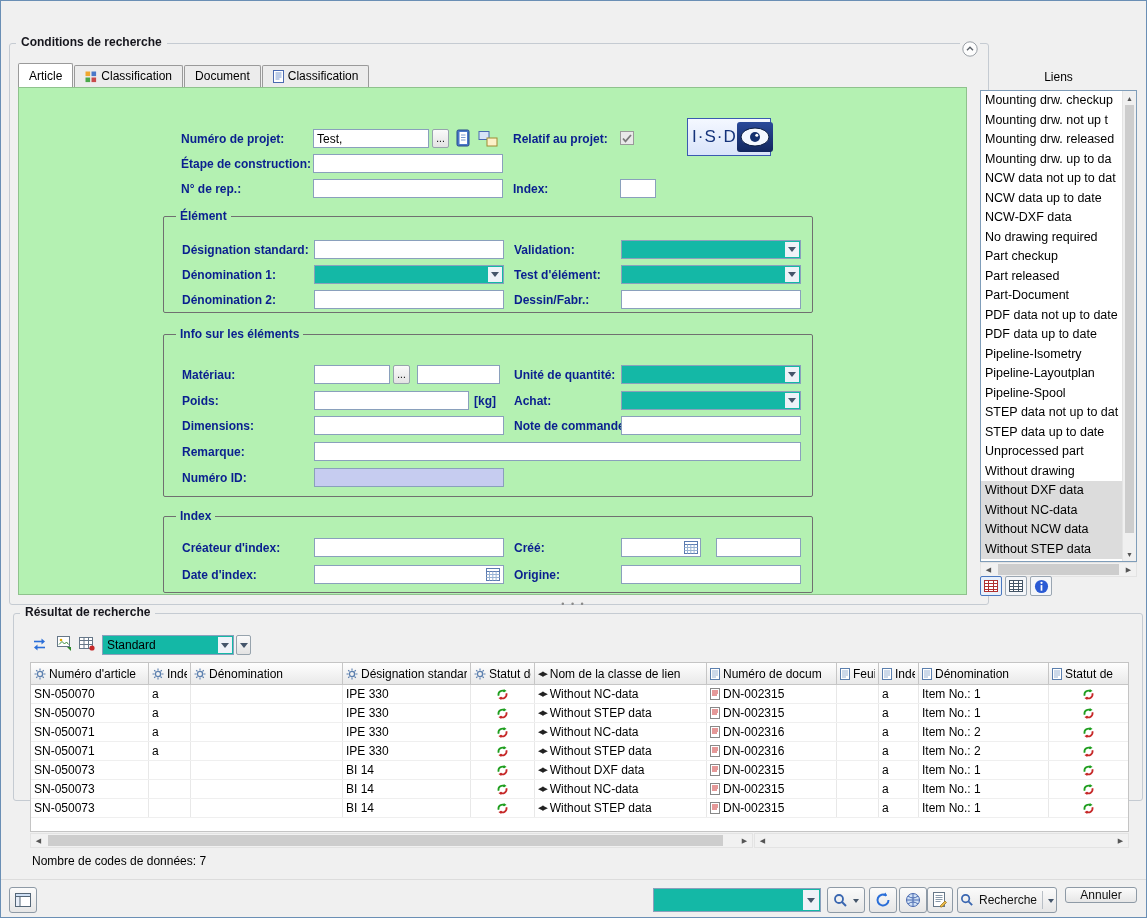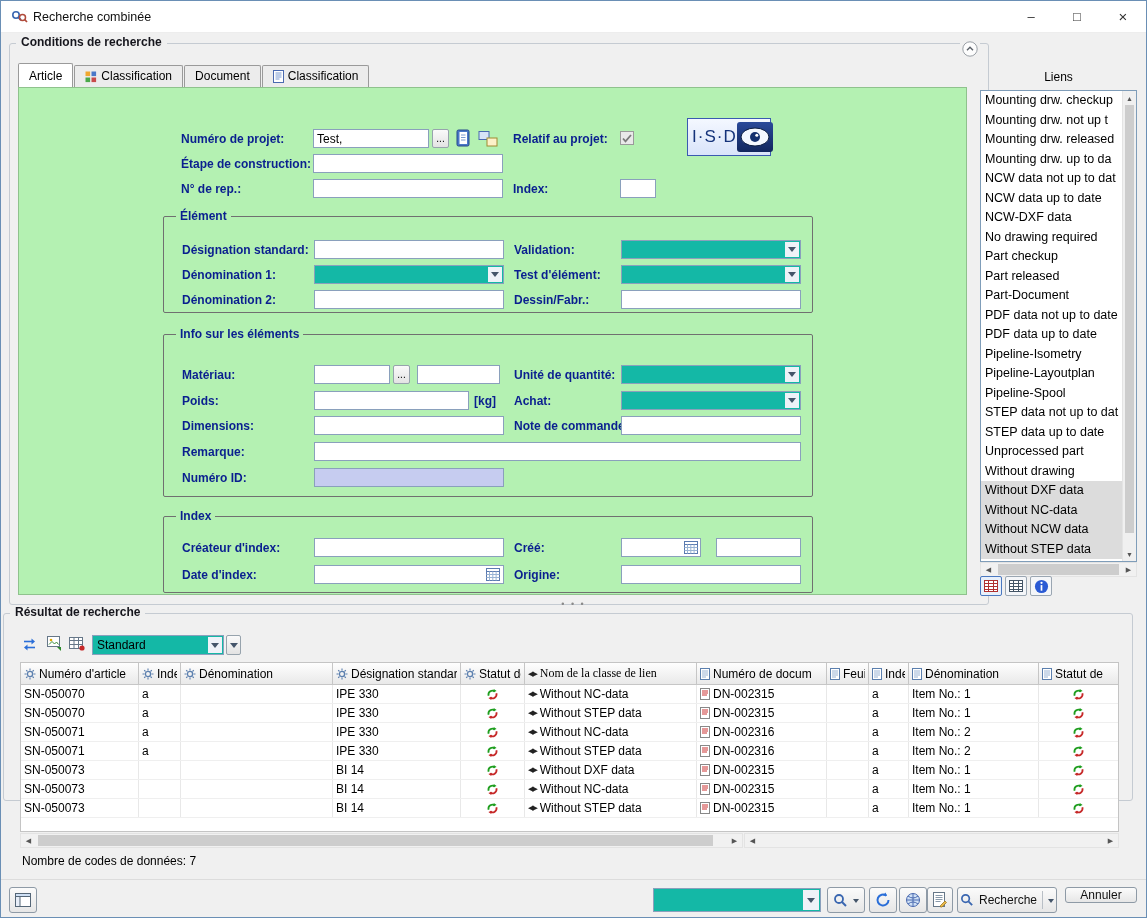--- a/index.html
+++ b/index.html
@@ -67,32 +67,20 @@
 
 .sep{position:absolute;left:0;right:0;top:878px;height:1px;background:#dcdcdc}
 .pbtn{position:absolute;border:1px solid #8e9aa6;background:linear-gradient(#fbfbfb,#e6e6e6);border-radius:3px;display:flex;align-items:center;justify-content:center;gap:5px;font-size:12px;color:#111}
 .bdiv{width:1px;align-self:stretch;background:#b9bfc6;margin:3px 0}
 </style>
 </head>
 <body>
 
 <div class="win">
 
-  <div class="titlebar">
-    <span class="appicon"><svg width="18" height="16" viewBox="0 0 18 16">
-          <circle cx="6" cy="6" r="3.2" fill="none" stroke="#3a66b0" stroke-width="1.6"></circle>
-          <line x1="8.4" y1="8.4" x2="11" y2="11" stroke="#3a66b0" stroke-width="1.8"></line>
-          <circle cx="12.5" cy="8.5" r="3" fill="none" stroke="#b04a3a" stroke-width="1.5"></circle>
-          <line x1="14.7" y1="10.7" x2="17" y2="13" stroke="#b04a3a" stroke-width="1.7"></line>
-        </svg></span>
-    <span class="title">Recherche combinée</span>
-    <div class="wbtn" style="right:92px">–</div>
-    <div class="wbtn" style="right:46px">□</div>
-    <div class="wbtn" style="right:0;font-size:15px">×</div>
-  </div>
 
   <div class="gbox" style="left:8px;top:42px;width:980px;height:562px">
     <span class="legend">Conditions de recherche</span>
     <span class="collapse"><svg width="16" height="16" viewBox="0 0 16 16">
           <circle cx="8" cy="8" r="7.2" fill="#fdfdfd" stroke="#9aa0a6"></circle>
           <path d="M5 9.3l3-3 3 3" fill="none" stroke="#5a6068" stroke-width="1.4"></path>
         </svg></span>
 
     <div class="tabs">
       <div class="tab active">
@@ -296,21 +284,21 @@
         <svg width="15" height="15" viewBox="0 0 16 16">
           <circle cx="8" cy="8" r="7" fill="#2a5ad4"></circle>
           <rect x="7.1" y="6.5" width="1.8" height="6" fill="#fff"></rect>
           <circle cx="8" cy="4" r="1.2" fill="#fff"></circle>
         </svg>
       </div>
   </div>
 
   <div class="splitter">• • •</div>
 
-  <div class="gbox" style="left:2px;top:612px;width:1130px;height:188px">
+  <div class="gbox" style="left:12px;top:612px;width:1130px;height:188px">
     <span class="legend">Résultat de recherche</span>
 
     <span class="toolic" style="left:16px;top:22px;position:absolute"><svg width="17" height="15" viewBox="0 0 17 15">
           <path d="M3 4.5h9" stroke="#2a6ed8" stroke-width="1.6" fill="none"></path>
           <path d="M10.5 1.5l3.5 3-3.5 3z" fill="#2a6ed8"></path>
           <path d="M14 10.5H5" stroke="#2a6ed8" stroke-width="1.6" fill="none"></path>
           <path d="M6.5 7.5L3 10.5l3.5 3z" fill="#2a6ed8"></path>
         </svg></span>
     <span class="toolic" style="left:42px;top:21px;position:absolute"><svg width="17" height="16" viewBox="0 0 17 16">
           <rect x="0.5" y="0.5" width="12" height="10" fill="#fff" stroke="#667788"></rect>
@@ -361,21 +349,21 @@
             </svg>
             <span class="htxt">Désignation standar</span>
           </div>
           <div class="hcell" style="width: 64px;">
             <svg class="ic" width="12" height="12" viewBox="0 0 12 12">
               <circle cx="6" cy="6" r="2.6" fill="none" stroke="#5b7fae" stroke-width="1.3"></circle>
               <path d="M6 0.5v2M6 9.5v2M0.5 6h2M9.5 6h2M2.2 2.2l1.3 1.3M8.5 8.5l1.3 1.3M9.8 2.2L8.5 3.5M3.5 8.5L2.2 9.8" stroke="#5b7fae" stroke-width="1.1"></path>
             </svg>
             <span class="htxt">Statut de</span>
           </div>
-          <div class="hcell" style="width: 172px; font-family: Liberation Serif, serif;">
+          <div class="hcell" style="width: 172px;">
             <span class="lnkic">◀▶</span>
             <span class="htxt">Nom de la classe de lien</span>
           </div>
           <div class="hcell" style="width: 130px;">
             <svg class="ic" width="10" height="12" viewBox="0 0 10 12">
               <rect x="0.5" y="0.5" width="9" height="11" fill="#fff" stroke="#5b7fae"></rect>
               <path d="M2 3h6M2 5h6M2 7h6M2 9h4" stroke="#9ab4d4"></path>
             </svg>
             <span class="htxt">Numéro de docum</span>
           </div>

